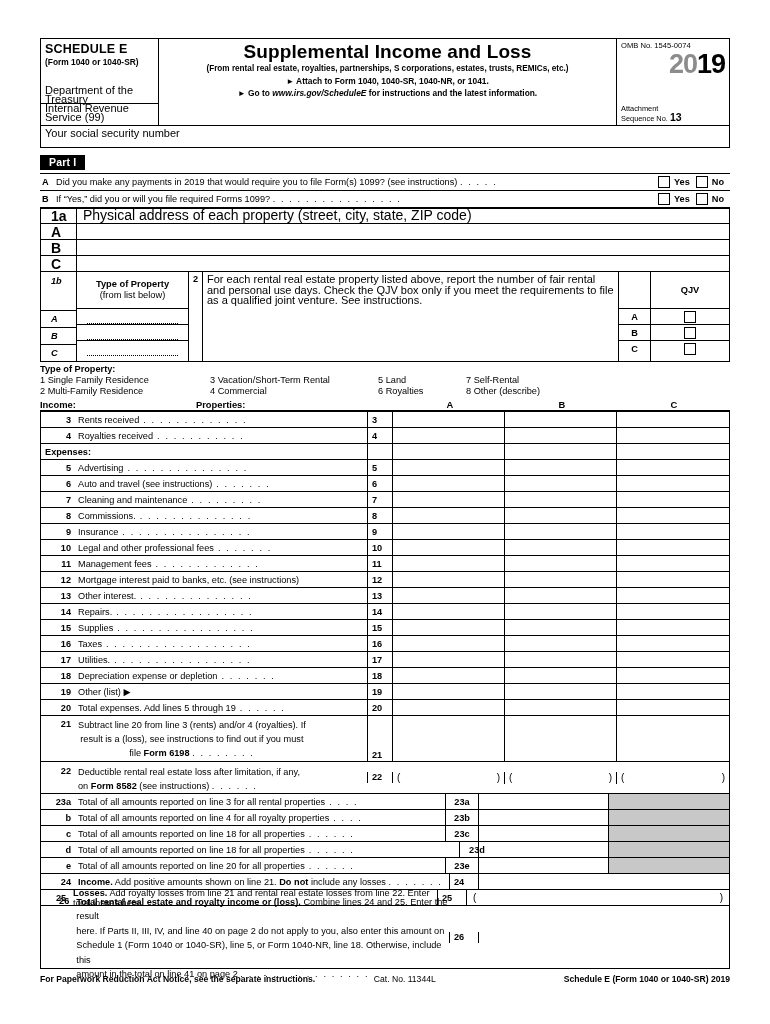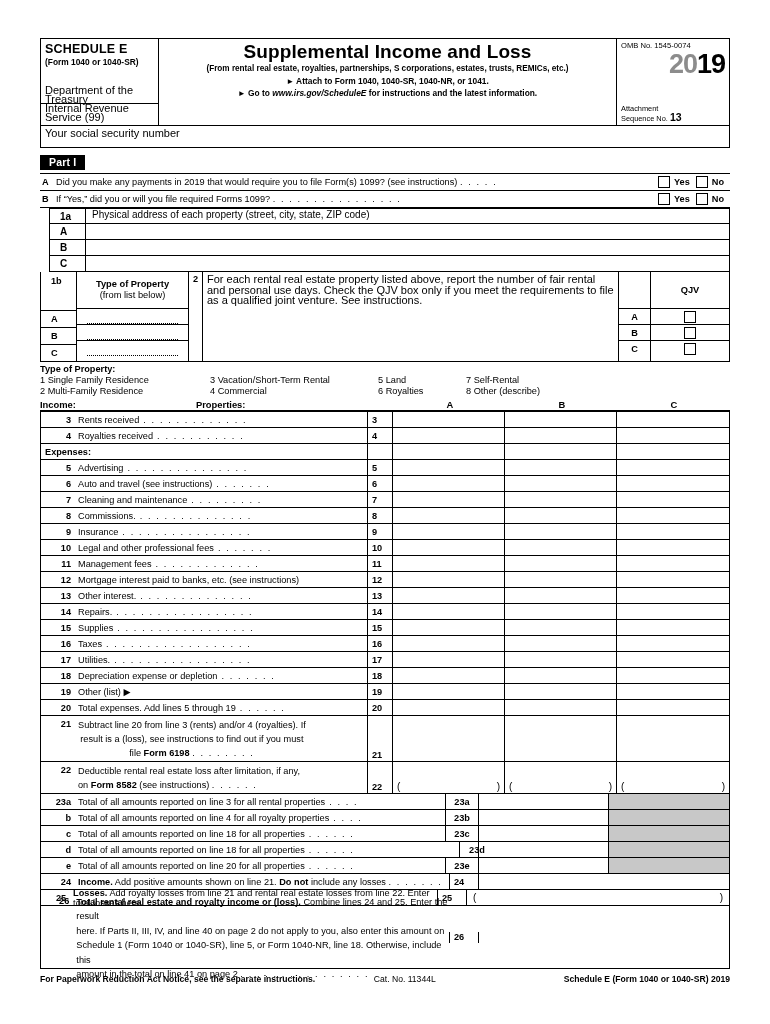--- a/index.html
+++ b/index.html
@@ -157,25 +157,24 @@
     width: 10px; height: 10px;
     border: 1.1px solid #000;
     display: inline-block;
   }
   .chklbl { font-size: 9.2px; font-weight: bold; }
   .row1a {
     display: flex;
     border-left: 1.2px solid #000;
     border-right: 1.2px solid #000;
     border-bottom: .9px solid #000;
-    font-size: 10px;
+    font-size: 14px;
     height: 16px;
-    align-items: flex-start;
-    box-sizing: border-box;
-    margin-left: 9px;
+    align-items: flex-end;
+    box-sizing: border-box;
   }
   .lab-col {
     width: 36px;
     font-weight: bold;
     padding-left: 10px;
     box-sizing: border-box;
     border-right: .9px solid #000;
     height: 100%;
     display: flex;
     align-items: center;
@@ -189,20 +188,21 @@
     border-right: 1.2px solid #000;
     border-bottom: 1.2px solid #000;
     box-sizing: border-box;
   }
   .b1 .c-lab {
     width: 36px;
     border-right: .9px solid #000;
     box-sizing: border-box;
     font-size: 9.2px;
     font-weight: bold;
+    font-style: italic;
   }
   .b1 .c-lab div { height: 16px; line-height: 16px; padding-left: 10px; }
   .b1 .c-lab .hd { height: 37px; }
   .b1 .c-type {
     width: 112px;
     border-right: .9px solid #000;
     box-sizing: border-box;
     font-size: 9px;
     text-align: center;
   }
@@ -728,21 +728,21 @@
           <span class="bold">Form 6198</span>
           <span class="dots">. . . . . . . .</span>
         </span>
       </div>
       <div class="g-no" style="align-items:flex-end;padding-bottom:1px;">21</div>
       <div class="g-a"></div>
       <div class="g-b"></div>
       <div class="g-c"></div>
     </div>
 
-    <div class="g-row" style="height:32px;">
+    <div class="g-row" style="height:32px;align-items:center;">
       <div class="g-desc" style="align-items:flex-start;padding-top:2px;">
         <span class="ln-num b" style="line-height:12px;">22</span>
         <span style="line-height:14px;display:inline-block;">
           <span>Deductible rental real estate loss after limitation, if any,</span><br>
           <span>on</span>
           <span class="bold">Form 8582</span>
           <span>(see instructions)</span>
           <span class="dots">. . . . . .</span>
         </span>
       </div>

